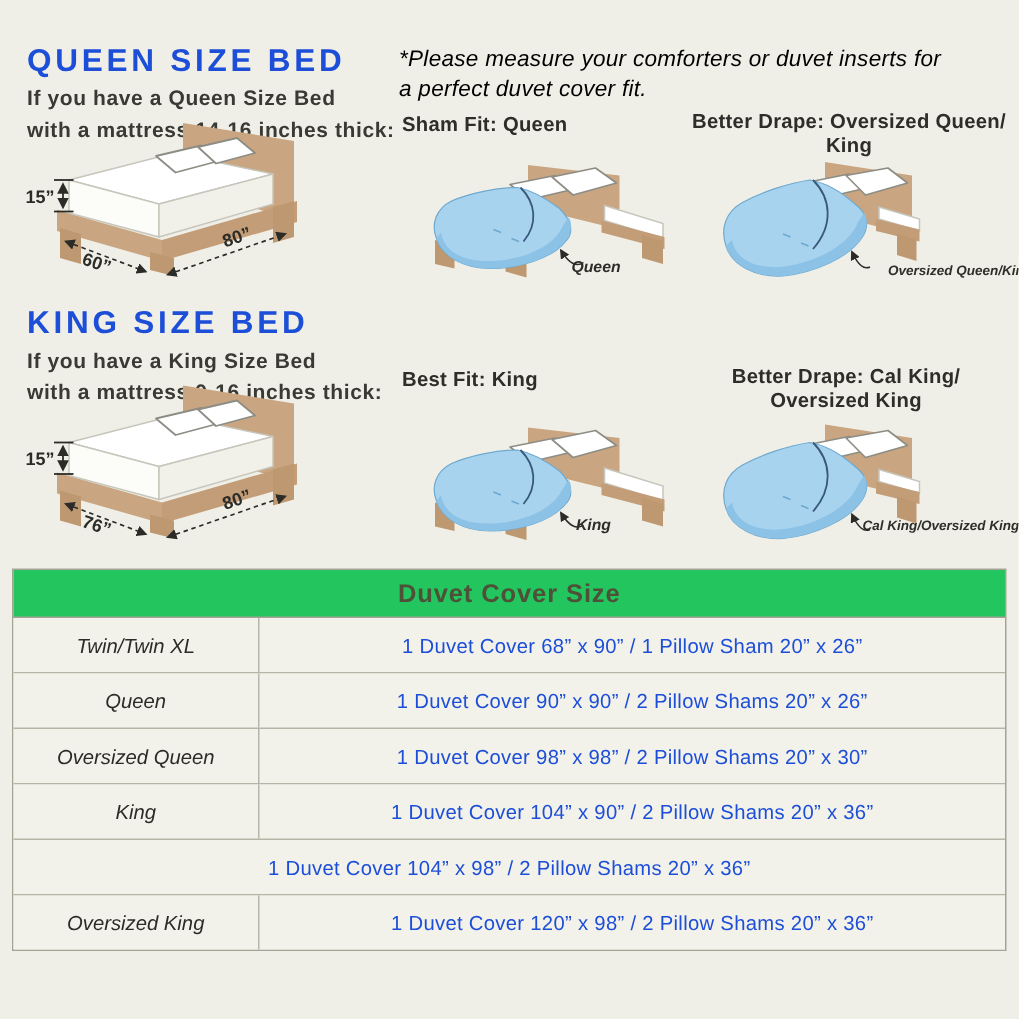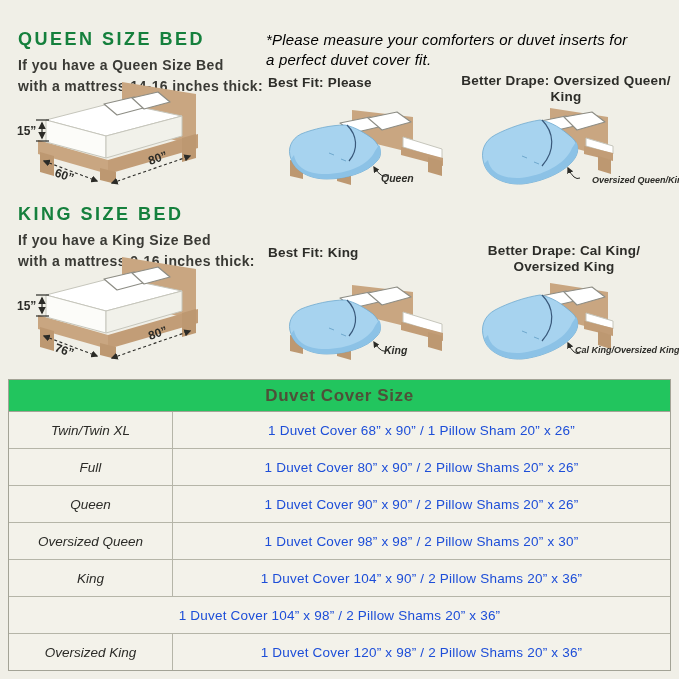--- a/index.html
+++ b/index.html
@@ -1,19 +1,19 @@
 <!DOCTYPE html>
 <html><head>
 <meta charset="utf-8">
 <style>
   html,body{margin:0;padding:0}
   .canvas{position:relative;width:679px;height:679px;background:#f0efe7;
     font-family:"Liberation Sans",sans-serif;color:#2d2d29;overflow:hidden}
   .abs{position:absolute}
-  .sec-title{font-size:18px;font-weight:700;letter-spacing:2.5px;color:#15803d}
+  .sec-title{font-size:21px;font-weight:700;letter-spacing:2.5px;color:#1d4ed8}
   .sec-sub{font-size:14px;font-weight:700;letter-spacing:.4px;line-height:1.5;
     white-space:pre-line;color:#3a3a35}
   .note{font-size:15px;font-weight:400;font-style:italic;line-height:1.3;
     white-space:pre-line;color:#000000;letter-spacing:.2px}
   .fit-heading{font-size:13.5px;font-weight:700;color:#2d2d29;letter-spacing:.2px}
   .fit-heading.two{white-space:pre-line;text-align:center;line-height:1.2}
   .caption{font-style:italic;font-weight:700;font-size:10.5px;color:#2d2d29;white-space:nowrap}
   .caption.small{font-size:9px}
   .size-table{position:absolute;left:8px;top:379px;width:661px;border:1px solid #a3a396;background:#f3f2ea}
   .size-table .thead{height:31px;background:#22c55e;display:flex;align-items:center;justify-content:center;
@@ -40,21 +40,21 @@
     </defs>
   </svg>
 
   <div class="abs sec-title" style="left:18px;top:29px">QUEEN SIZE BED</div>
   <div class="abs sec-sub" style="left:18px;top:55px">If you have a Queen Size Bed
 with a mattress 14-16 inches thick:</div>
 
   <div class="abs note" style="left:266px;top:30px;width:412px">*Please measure your comforters or duvet inserts for
 a perfect duvet cover fit.</div>
 
-  <div class="abs fit-heading" style="left:268px;top:75px">Best Fit: Please</div>
+  <div class="abs fit-heading" style="left:268px;top:75px">Sham Fit: Queen</div>
   <div class="abs fit-heading two" style="left:458px;top:73px;width:216px">Better Drape: Oversized Queen/
 King</div>
 
   <svg class="abs" style="left:4px;top:80px" width="228" height="122" viewBox="0 0 228 122">
 
     <polygon points="118,2 192,14 192,66 118,46" fill="#c9a681"></polygon>
 
     <polygon points="34,60 104,80 104,94 34,74" fill="#c9a681"></polygon>
     <polygon points="104,80 194,54 194,68 104,94" fill="#c29d77"></polygon>
 
@@ -175,24 +175,20 @@
   </svg>
   <div class="abs caption small" style="left:575px;top:345px">Cal King/Oversized King</div>
 
   <div class="size-table">
     <div class="thead">Duvet Cover Size</div>
     <div class="trow">
       <div class="tcell-size">Twin/Twin XL</div>
       <div class="tcell-spec">1 Duvet Cover 68” x 90” / 1 Pillow Sham 20” x 26”</div>
     </div>
     <div class="trow">
-      <div class="tcell-size">Full</div>
-      <div class="tcell-spec">1 Duvet Cover 80” x 90” / 2 Pillow Shams 20” x 26”</div>
-    </div>
-    <div class="trow">
       <div class="tcell-size">Queen</div>
       <div class="tcell-spec">1 Duvet Cover 90” x 90” / 2 Pillow Shams 20” x 26”</div>
     </div>
     <div class="trow">
       <div class="tcell-size">Oversized Queen</div>
       <div class="tcell-spec">1 Duvet Cover 98” x 98” / 2 Pillow Shams 20” x 30”</div>
     </div>
     <div class="trow">
       <div class="tcell-size">King</div>
       <div class="tcell-spec">1 Duvet Cover 104” x 90” / 2 Pillow Shams 20” x 36”</div>

